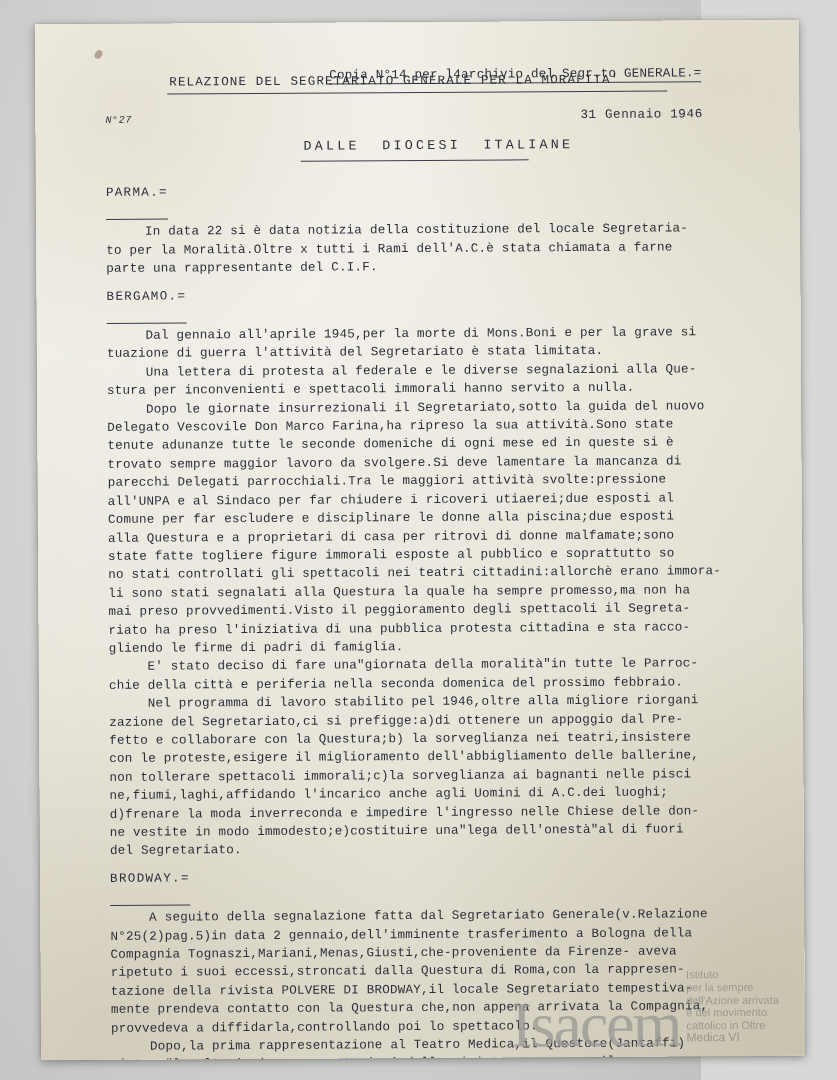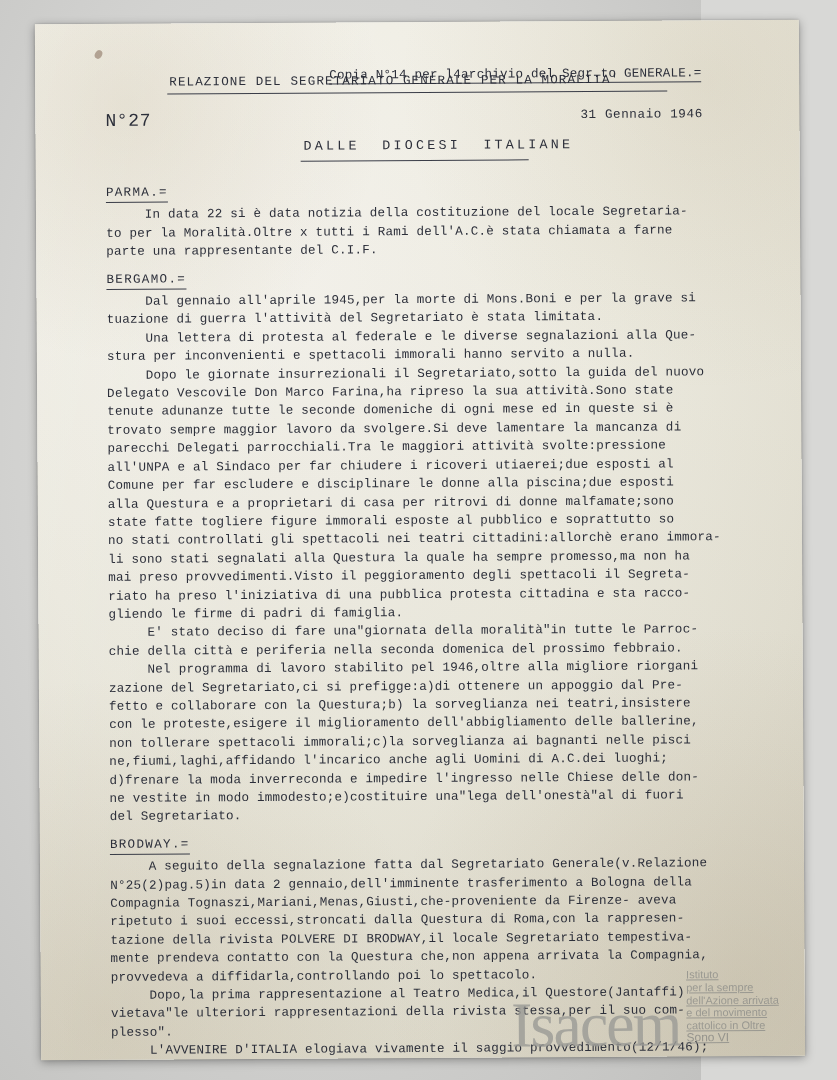--- a/index.html
+++ b/index.html
@@ -93,22 +93,23 @@
     left: 132px;
     top: 70px;
     width: 500px;
     height: 1px;
     background: #3a3d48;
   }
   .num {
     position: absolute;
     left: 70px;
     top: 88px;
-    font-size: 18px;
+    font-size: 10px;
     letter-spacing: 0.6px;
+    font-style: italic;
   }
   .date {
     position: absolute;
     left: 545px;
     top: 85px;
     font-size: 12.6px;
     letter-spacing: 0.6px;
   }
   .title {
     position: absolute;
@@ -128,21 +129,21 @@
   .body {
     position: absolute;
     left: 70px;
     top: 158px;
     width: 640px;
   }
   .city {
     display: inline-block;
     letter-spacing: 1.3px;
     border-bottom: 1px solid #3a3d48;
-    padding-bottom: 0px;
+    padding-bottom: 17px;
     margin-bottom: 1px;
   }
   .para {
     margin: 0 0 0 0;
   }
   .blk { margin-bottom: 7px; }
   .blk-city { margin-bottom: 2px; }
   
   #logo {
     position: absolute;
@@ -159,21 +160,20 @@
     line-height: 40px;
     letter-spacing: -2px;
     margin-right: 6px;
     font-weight: 400;
   }
   #logo .txt {
     font-family: "Liberation Sans", sans-serif;
     font-size: 11px;
     line-height: 12.6px;
     color: #8f8f8a;
-    text-decoration: underline;
   }
   #logo .txt .pvi {
     font-size: 12px;
     color: #8a8a85;
   }
 </style>
 </head>
 <body>
 
 <div id="scene">
@@ -255,19 +255,19 @@
       </div>
 
       <div id="logo">
         <div class="mark">Isacem</div>
         <div class="txt">
           <div>Istituto</div>
           <div>per la sempre</div>
           <div>dell'Azione arrivata</div>
           <div>e del movimento</div>
           <div>cattolico in Oltre</div>
-          <div class="pvi">Sono VI</div>
+          <div class="pvi">Medica VI</div>
         </div>
       </div>
 
     </div>
   </div>
 </div>
 
 </body></html>

